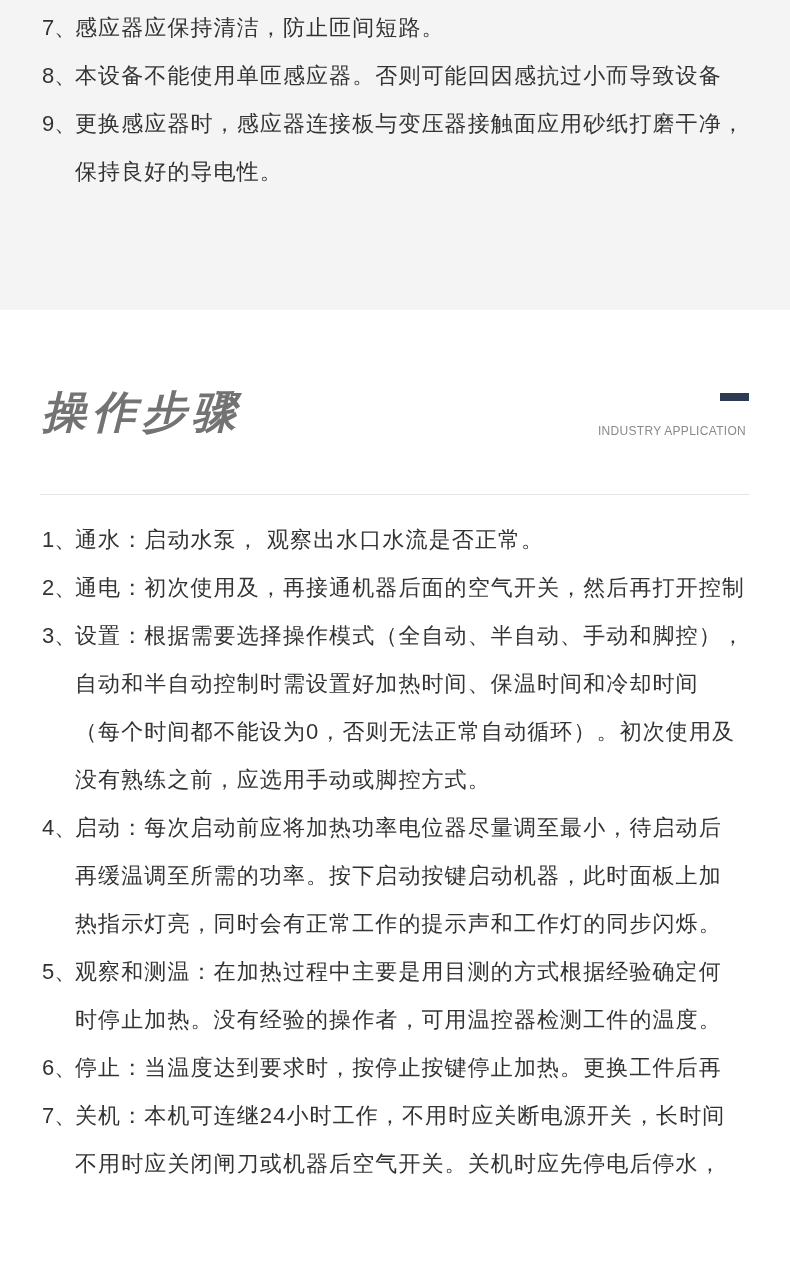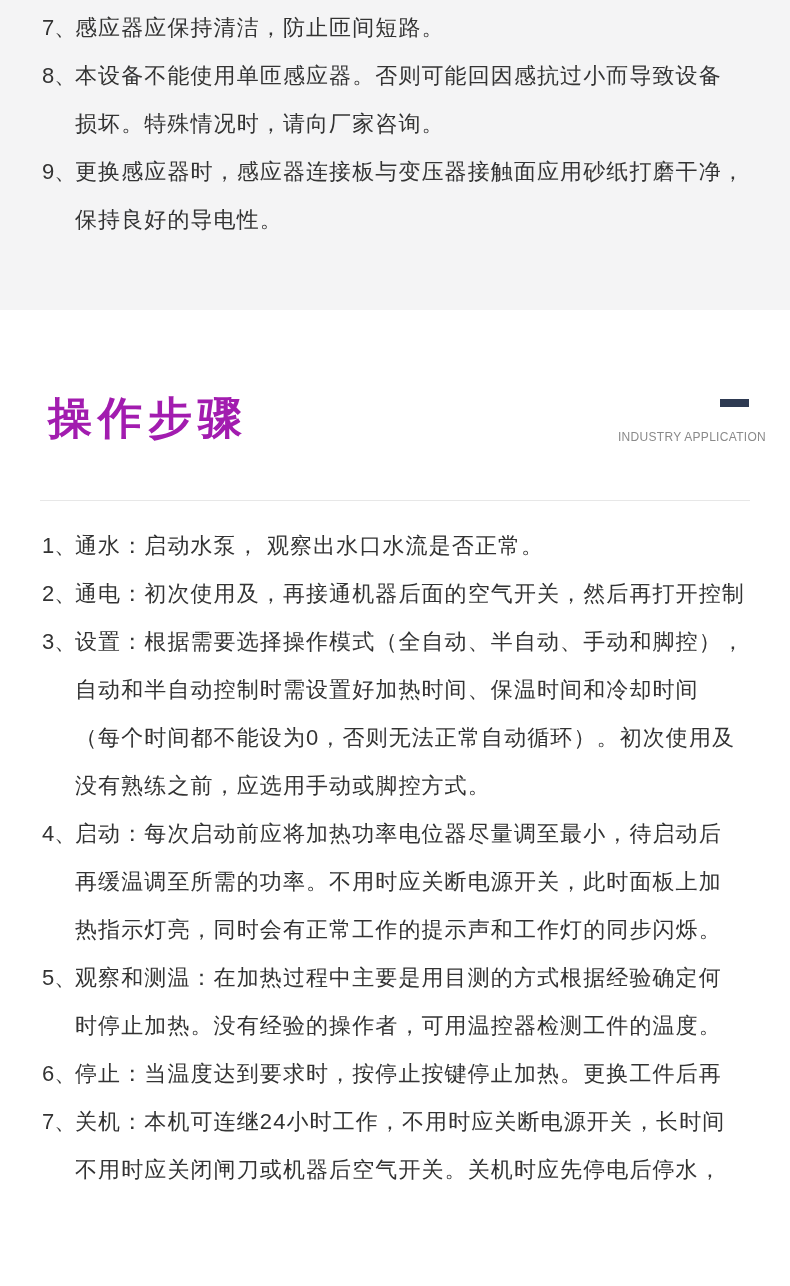--- a/index.html
+++ b/index.html
@@ -34,40 +34,41 @@
   .line .txt{
     flex:1;
     letter-spacing:1.1px;
   }
   
   .header-wrap{
     position:relative;
     padding:0 40px;
   }
   .section-title{
-    margin:8px;
+    margin:2px;
     padding-top:75px;
     font-size:44px;
     line-height:50px;
     font-weight:bold;
-    color:#a21caf;
+    color:#737373;
     letter-spacing:6px;
+    font-style:italic;
   }
   .accent-dash{
     position:absolute;
     top:81px;
     right:41px;
     width:29px;
     height:8px;
     background:#2e3a52;
   }
   .section-subtitle{
     position:absolute;
     top:112px;
-    right:24px;
+    right:44px;
     font-size:12px;
     line-height:14px;
     color:#8a8a8a;
     letter-spacing:0.3px;
   }
   .divider{
     margin-top:57px;
     margin-left:40px;
     margin-right:40px;
     height:1px;
@@ -82,24 +83,20 @@
 <body>
 
 <div class="notes-section">
   <div class="line">
     <span class="num">7、</span>
     <span class="txt">感应器应保持清洁，防止匝间短路。</span>
   </div>
   <div class="line">
     <span class="num">8、</span>
     <span class="txt">本设备不能使用单匝感应器。否则可能回因感抗过小而导致设备</span>
-  </div>
-  <div class="line">
-    <span class="num"></span>
-    <span class="txt">损坏。特殊情况时，请向厂家咨询。</span>
   </div>
   <div class="line">
     <span class="num">9、</span>
     <span class="txt">更换感应器时，感应器连接板与变压器接触面应用砂纸打磨干净，</span>
   </div>
   <div class="line">
     <span class="num"></span>
     <span class="txt">保持良好的导电性。</span>
   </div>
 </div>
@@ -138,21 +135,21 @@
     <span class="num"></span>
     <span class="txt">没有熟练之前，应选用手动或脚控方式。</span>
   </div>
 
   <div class="line">
     <span class="num">4、</span>
     <span class="txt">启动：每次启动前应将加热功率电位器尽量调至最小，待启动后</span>
   </div>
   <div class="line">
     <span class="num"></span>
-    <span class="txt">再缓温调至所需的功率。不用时应关断电源开关，此时面板上加</span>
+    <span class="txt">再缓温调至所需的功率。按下启动按键启动机器，此时面板上加</span>
   </div>
   <div class="line">
     <span class="num"></span>
     <span class="txt">热指示灯亮，同时会有正常工作的提示声和工作灯的同步闪烁。</span>
   </div>
 
   <div class="line">
     <span class="num">5、</span>
     <span class="txt">观察和测温：在加热过程中主要是用目测的方式根据经验确定何</span>
   </div>

